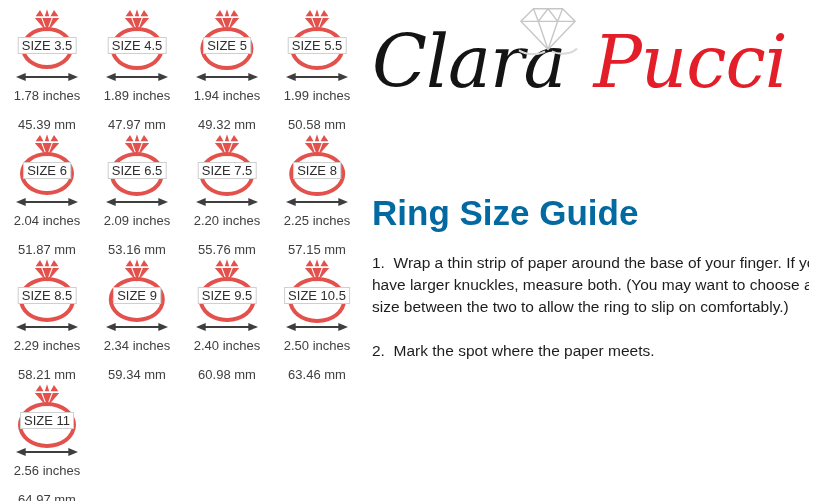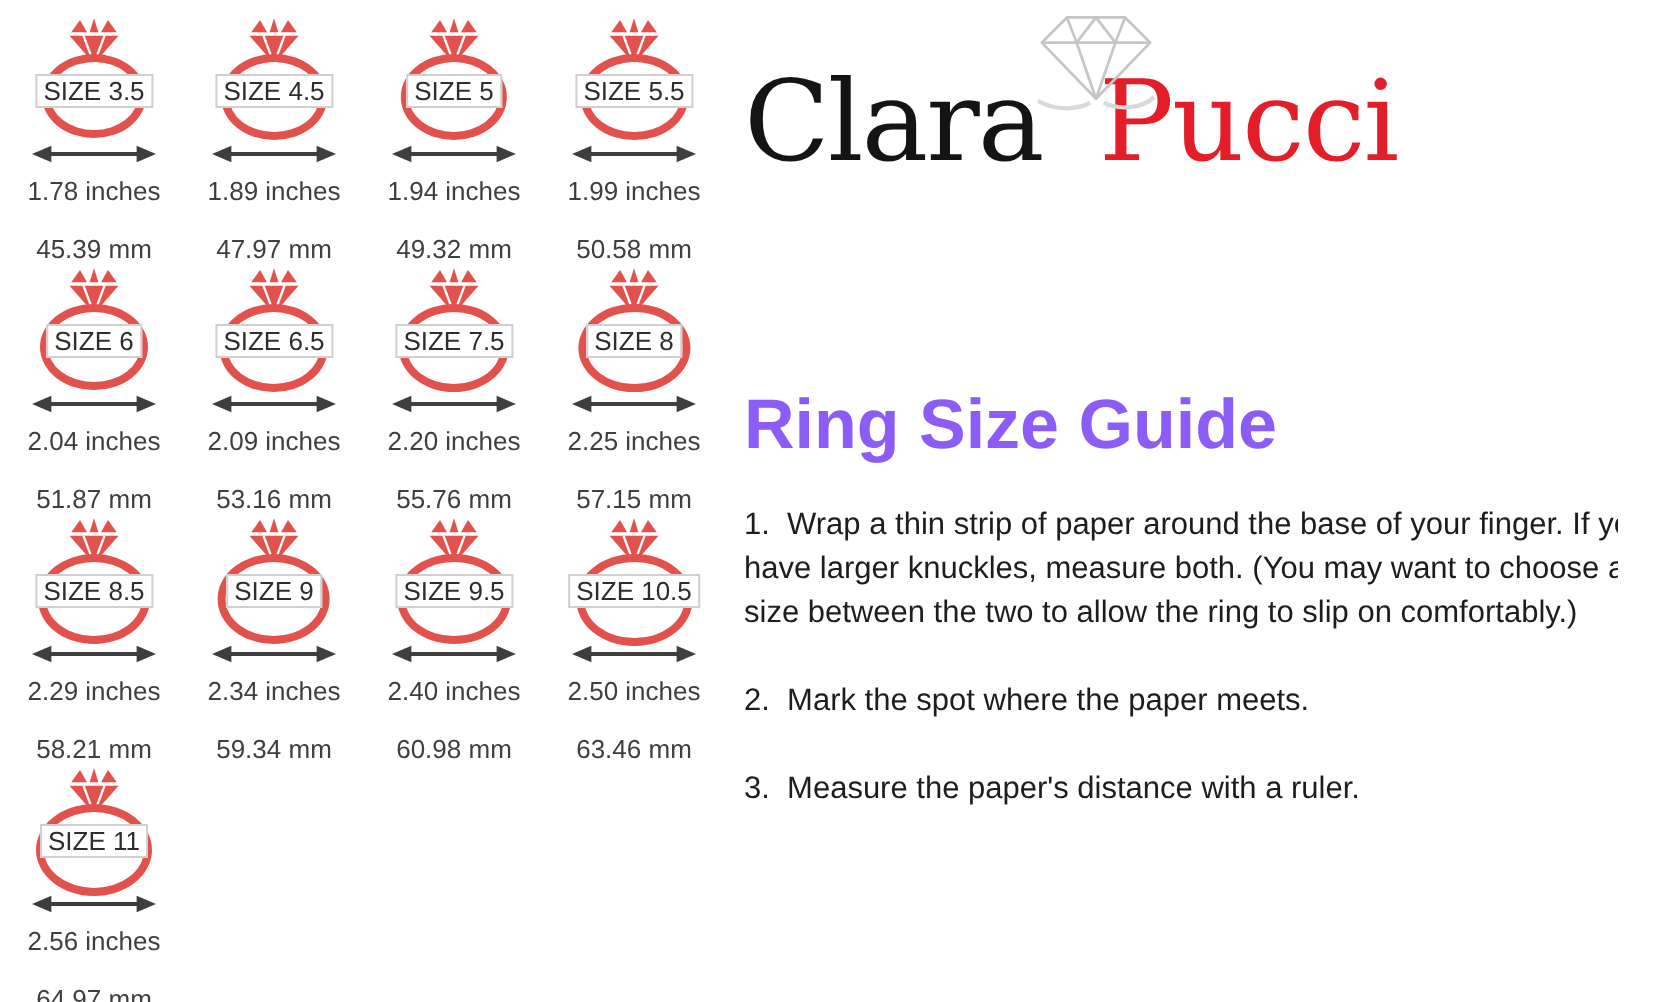--- a/index.html
+++ b/index.html
@@ -67,33 +67,34 @@
   .logo-diamond {
     position:absolute; left:145px; top:-18px;
     width:62px; height:54px;
   }
   .logo-diamond path, .logo-diamond polygon {
     fill:none; stroke:#c6c6c6; stroke-width:1.4; stroke-linejoin:round;
   }
   .logo-diamond .swoosh { stroke:#d9d9d9; stroke-width:2.2; }
   .brand-word {
     font-family:"DejaVu Serif", serif;
-    font-size:56px;
+    font-style:italic;
+    font-size:72px;
     line-height:80px;
     letter-spacing:-1px;
   }
   .brand-first { color:#141414; }
   .brand-second { color:var(--brand-red); margin-left:28px; }
 
   
   .guide-title {
     position:absolute; left:372px; top:193px;
     font-size:35px;
     font-weight:700;
-    color:#8b5cf6;
+    color:#0369a1;
     letter-spacing:0;
   }
   .instructions {
     position:absolute; left:372px; top:252px;
     width:464px;
   }
   .step {
     font-size:15.5px;
     line-height:22px;
     color:var(--ink);
@@ -367,17 +368,16 @@
     <span class="brand-word brand-first">Clara</span><span class="brand-word brand-second">Pucci</span>
   </div>
 
   <h1 class="guide-title">Ring Size Guide</h1>
 
   <div class="instructions">
     <p class="step">1.  Wrap a thin strip of paper around the base of your finger. If you have larger knuckles, measure both. (You may want to choose a size between the two to allow the ring to slip on comfortably.)</p>
 
     <p class="step">2.  Mark the spot where the paper meets.</p>
 
-    <p class="step">3.  Measure the paper's distance with a ruler.</p>
 
   </div>
 
 </div>
 
 </body></html>

